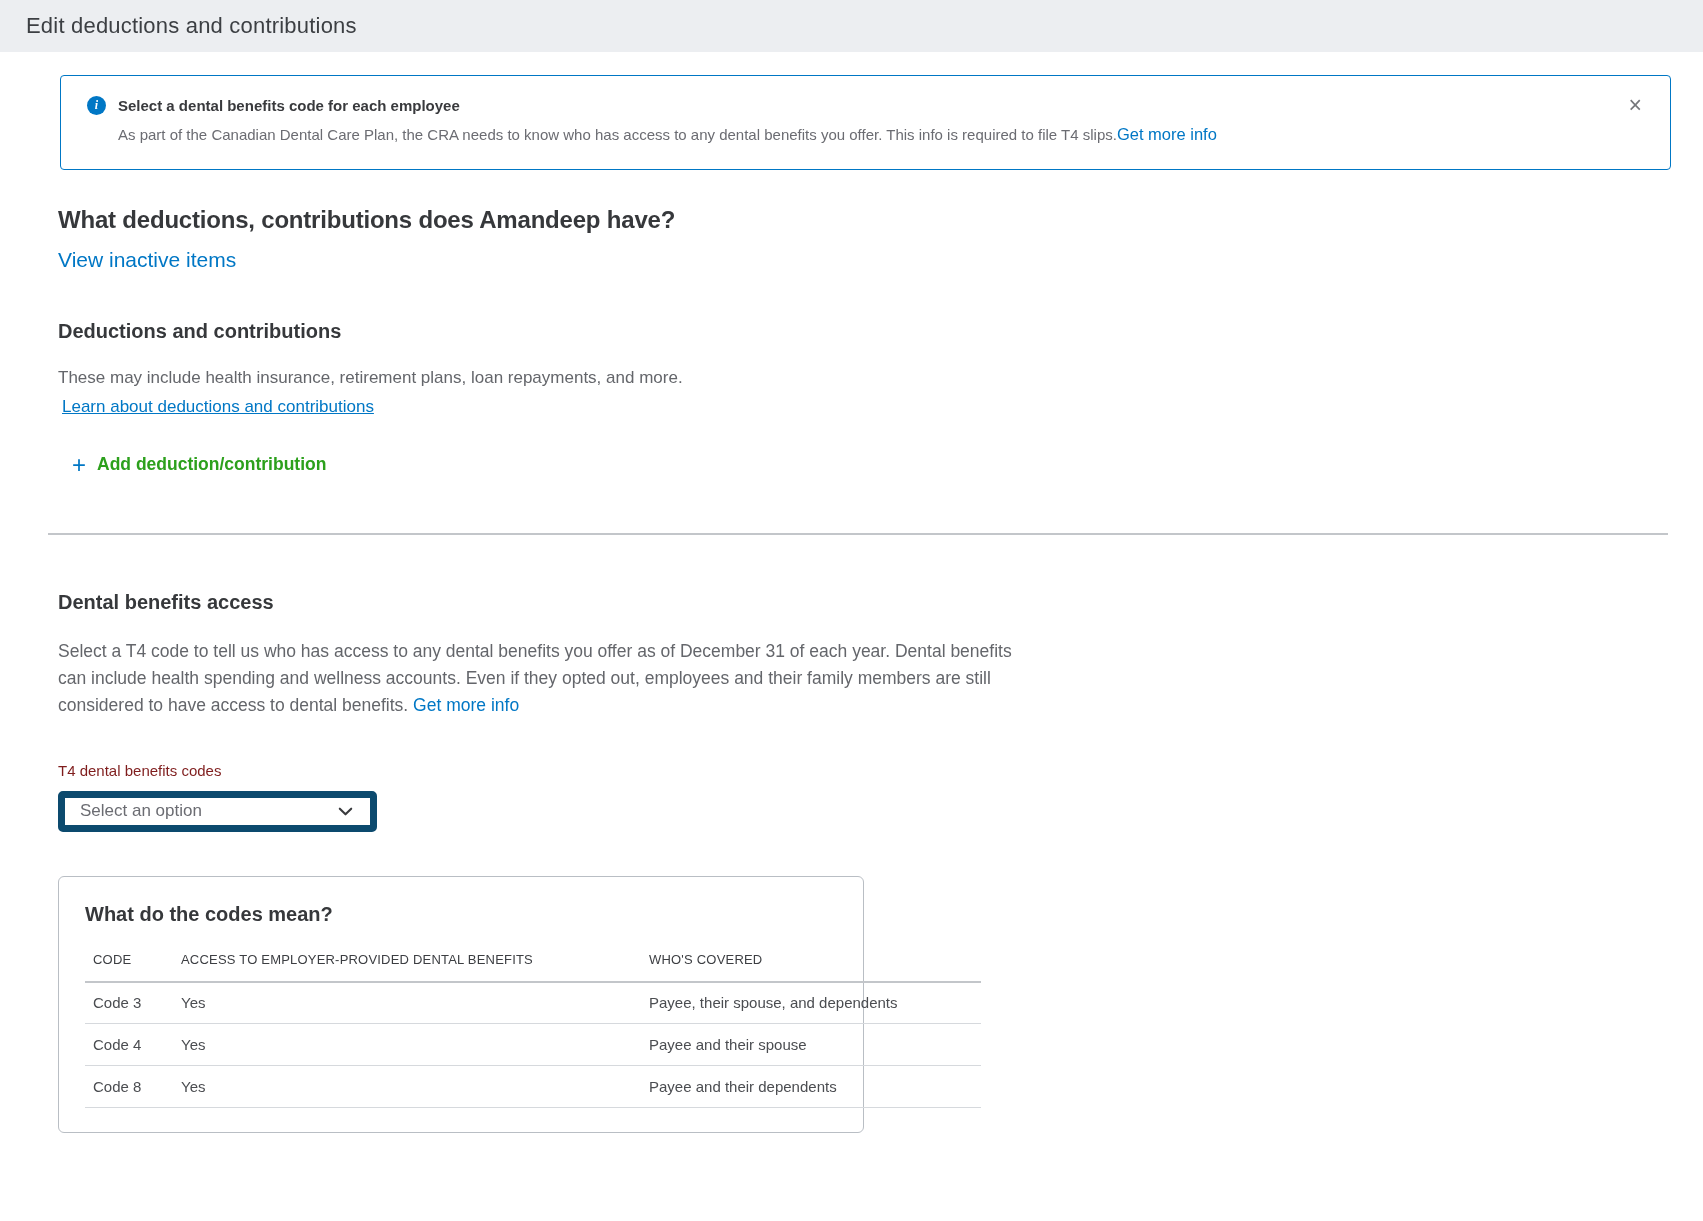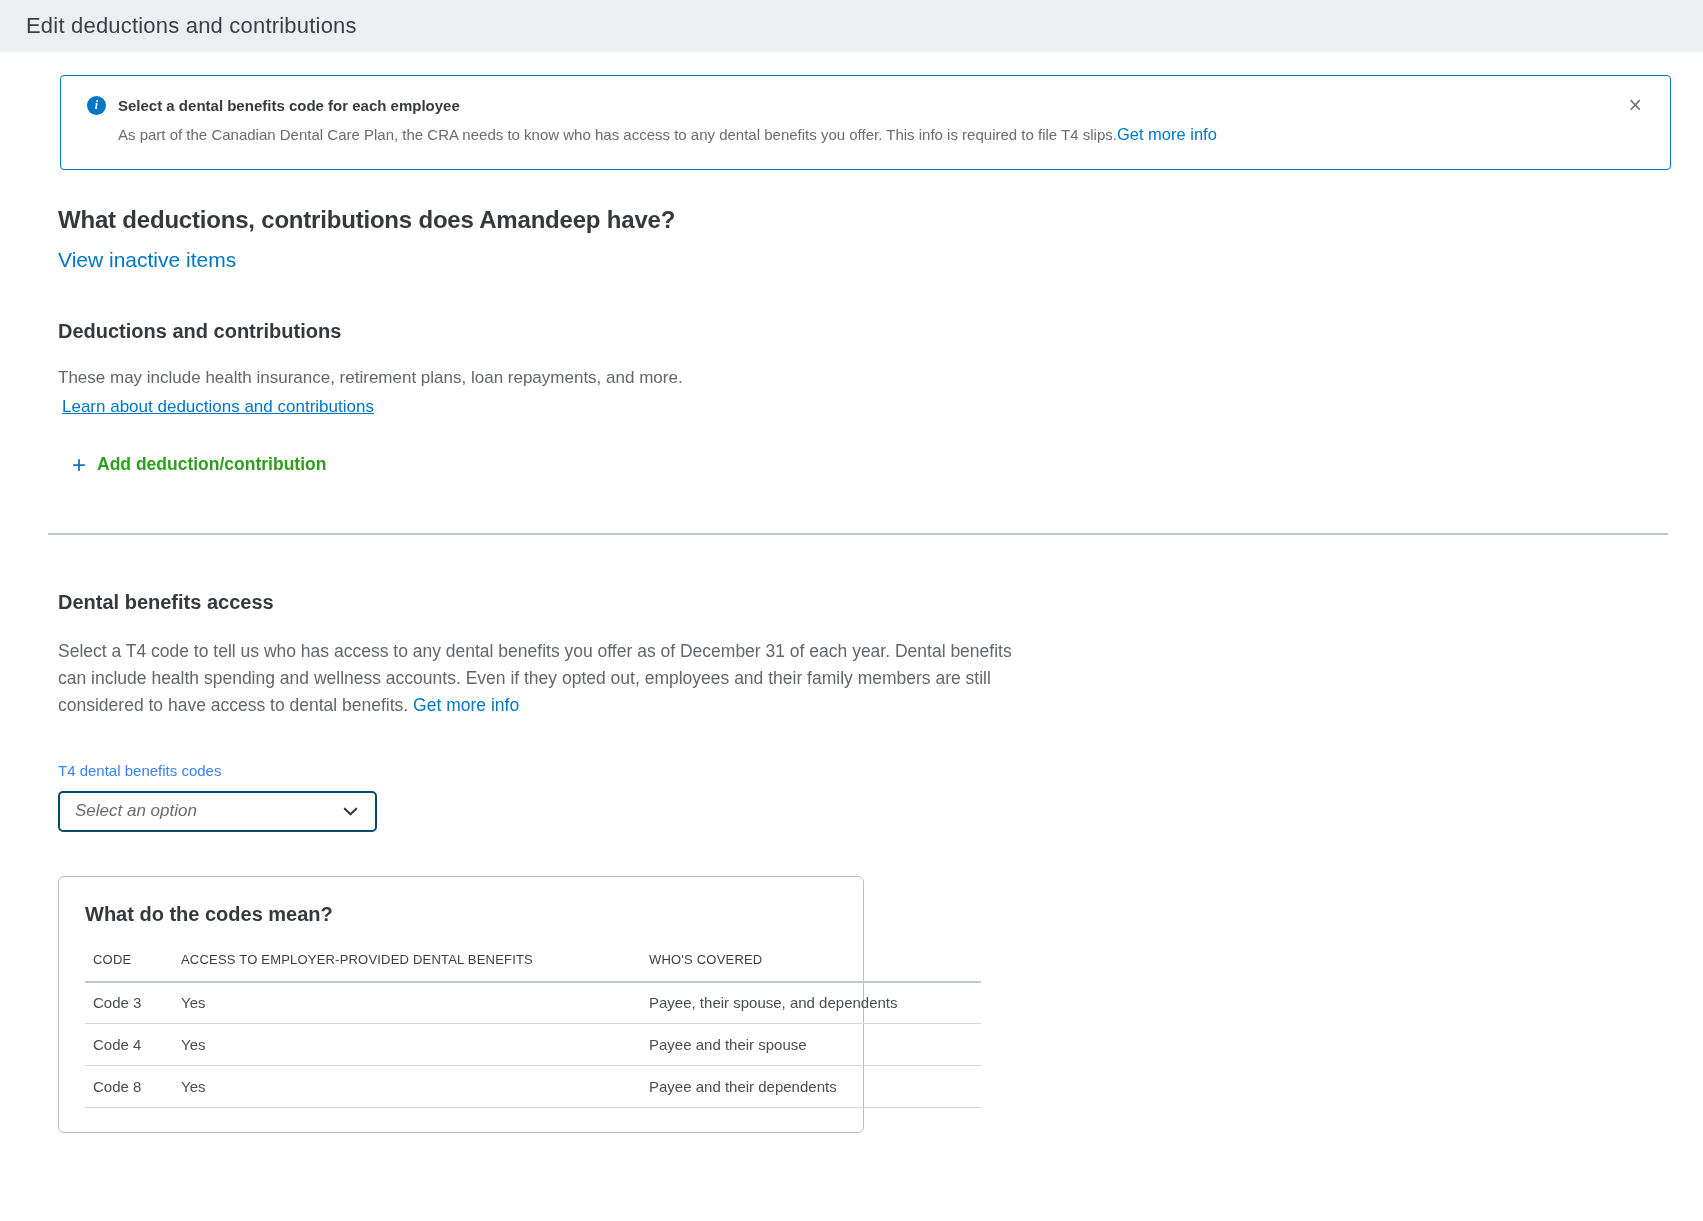--- a/index.html
+++ b/index.html
@@ -156,36 +156,35 @@
   }
   .inline-info-link {
     color: #0077c5;
     text-decoration: none;
     cursor: pointer;
   }
 
   .field { margin-top: 42px; }
   .field-label {
     font-size: 15px;
-    color: #3b82f6;
+    color: #7f1d1d;
     display: block;
   }
   .select-box {
     margin-top: 12px;
     width: 319px;
     height: 41px;
-    border: 2px solid #0c4a6e;
+    border: 7px solid #0c4a6e;
     border-radius: 5px;
     background: #ffffff;
     display: flex;
     align-items: center;
     justify-content: space-between;
     padding: 0 15px;
     cursor: pointer;
-    font-style: italic;
   }
   .select-placeholder {
     font-size: 17px;
     color: #6b6c72;
   }
   .chevron-down { width: 19px; height: 19px; flex: 0 0 auto; }
 
   
   .codes-card {
     margin-top: 44px;

